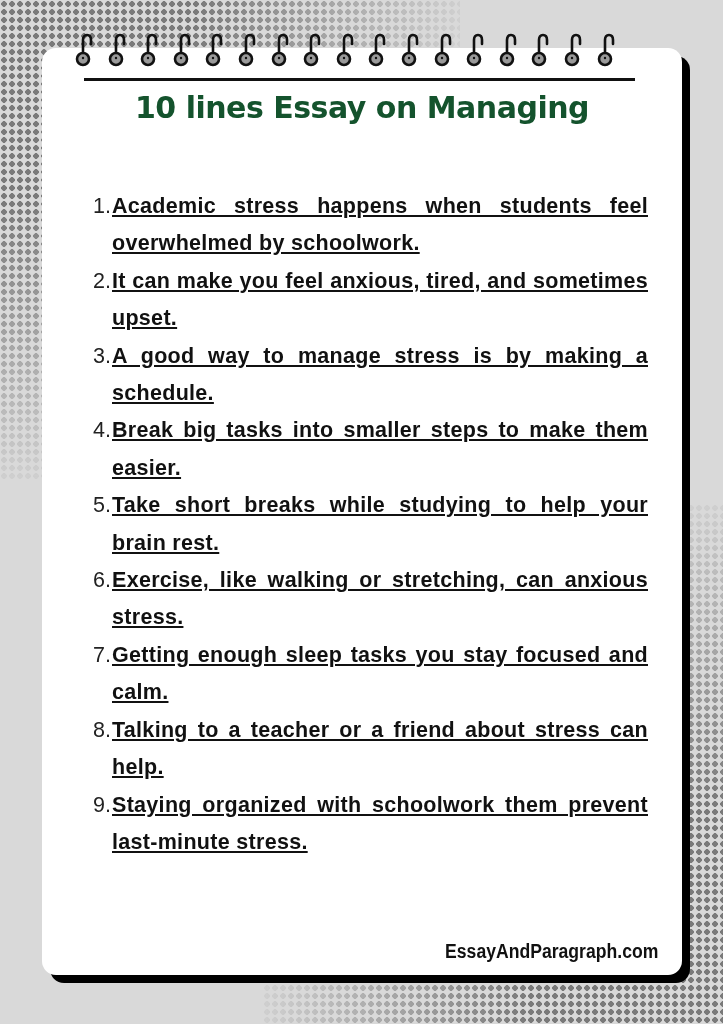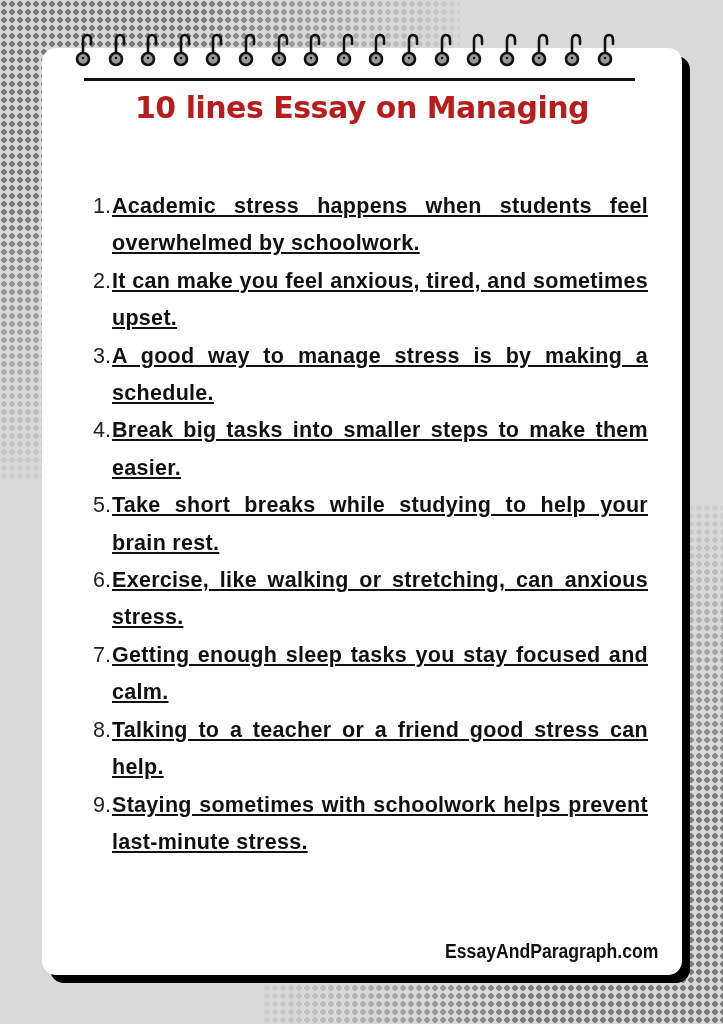--- a/index.html
+++ b/index.html
@@ -34,21 +34,21 @@
     position: absolute; left: 74px; top: 30px; width: 580px; height: 40px;
     display: flex; gap: 0;
   }
   .ring { position: absolute; width: 20px; height: 40px; }
   .rule {
     position: absolute; left: 84px; top: 78px; width: 551px; height: 3px; background: #111;
   }
   .title {
     position: absolute; left: 42px; top: 88px; width: 640px;
     text-align: center; font-family: "DejaVu Sans", sans-serif; font-weight: bold;
-    font-size: 30px; line-height: 40px; color: #b91c1c; letter-spacing: -0.5px;
+    font-size: 30px; line-height: 40px; color: #14532d; letter-spacing: -0.5px;
   }
   .list {
     position: absolute; left: 66px; top: 188px; width: 582px;
     margin: 0; padding: 0; list-style: none;
   }
   .item {
     display: flex; align-items: flex-start;
     font-size: 21.5px; line-height: 37.4px; color: #111;
   }
   .num {
@@ -192,21 +192,21 @@
   <li class="item">
     <span class="num">6.</span>
     <span class="txt">Exercise, like walking or stretching, can anxious stress.</span>
   </li>
   <li class="item">
     <span class="num">7.</span>
     <span class="txt">Getting enough sleep tasks you stay focused and calm.</span>
   </li>
   <li class="item">
     <span class="num">8.</span>
-    <span class="txt">Talking to a teacher or a friend good stress can help.</span>
+    <span class="txt">Talking to a teacher or a friend about stress can help.</span>
   </li>
   <li class="item">
     <span class="num">9.</span>
-    <span class="txt">Staying sometimes with schoolwork helps prevent last-minute stress.</span>
+    <span class="txt">Staying organized with schoolwork them prevent last-minute stress.</span>
   </li>
 </ol>
 
 <div class="footer">EssayAndParagraph.com</div>
 
 </body></html>

